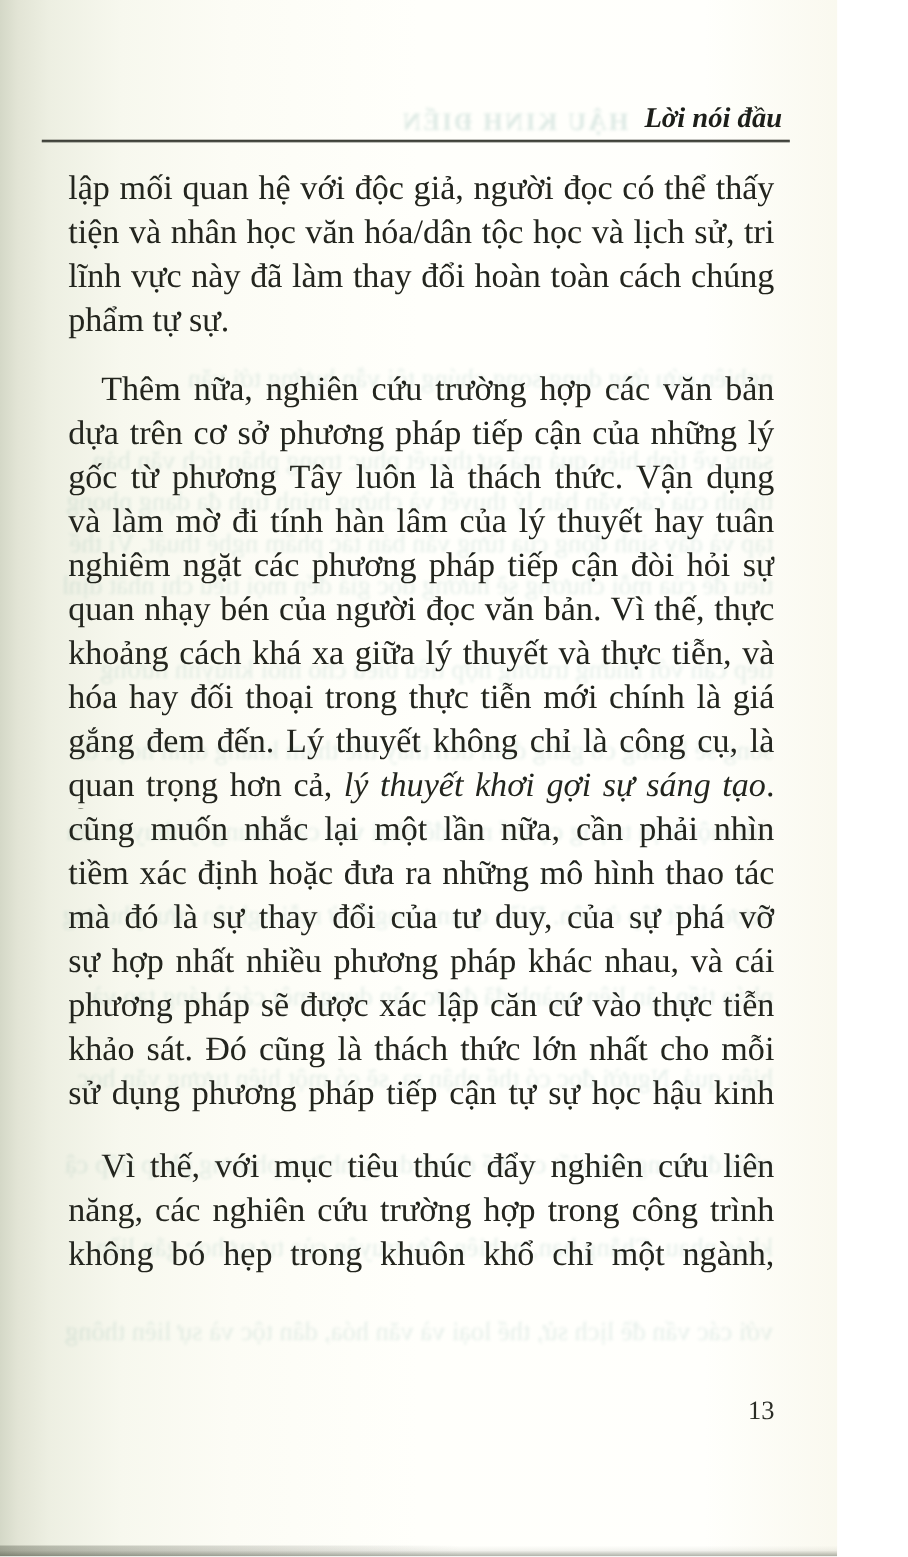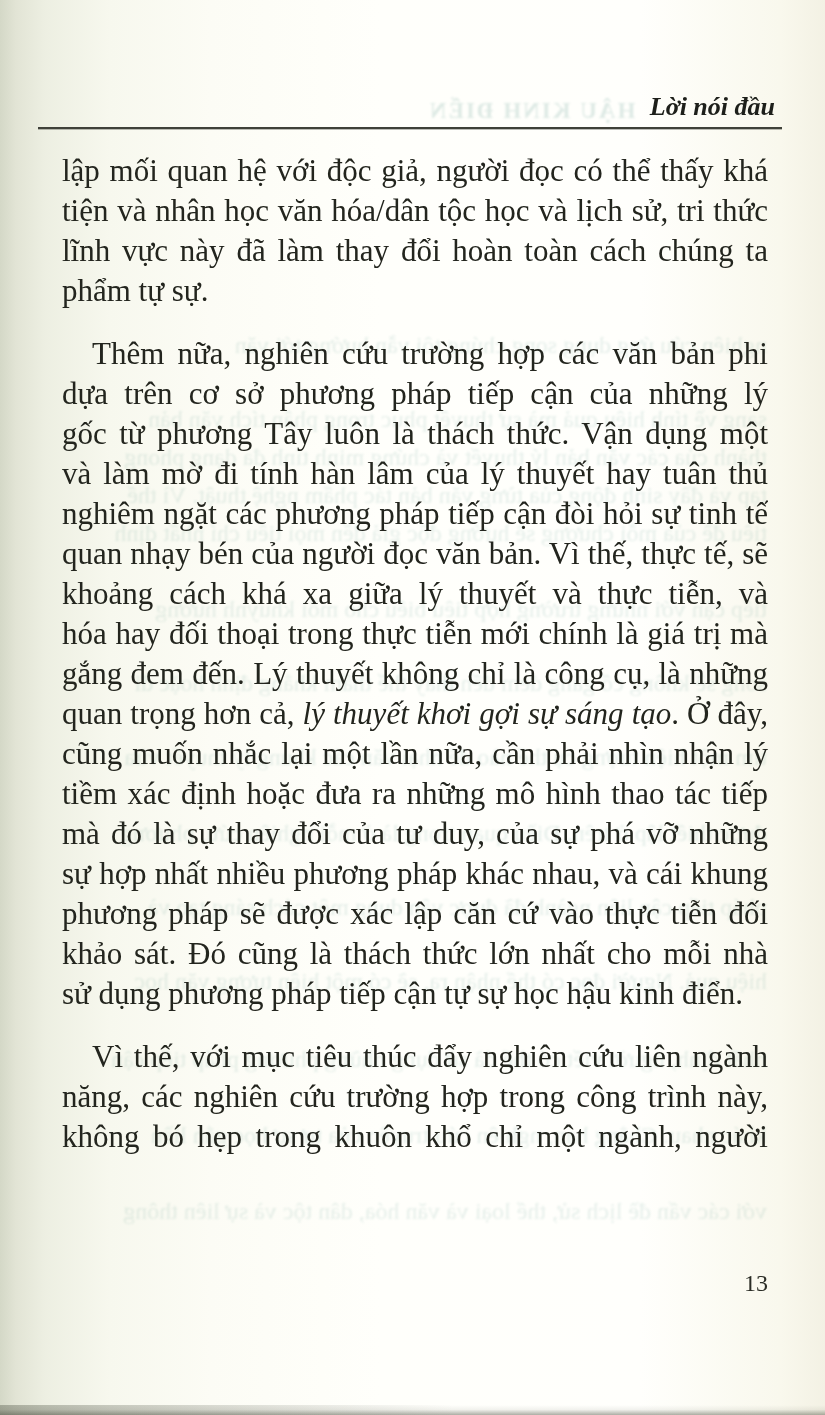--- a/index.html
+++ b/index.html
@@ -4,21 +4,21 @@
 <title>Scanned book page</title>
 <style>
   html, body {
     margin: 0; padding: 0;
     width: 825px; height: 1415px;
     overflow: hidden;
     font-family: "Liberation Serif", serif;
   }
   .page {
     position: relative;
-    width: 825px; height: 1415px;
+    width: 761px; height: 1415px;
     background: linear-gradient(90deg,
       #d4d8c7 0px, #e2e4d5 16px, #edefe2 45px, #f7f8ee 110px,
       #fcfcf5 210px, #fffffb 380px, #fffffc 640px, #f9f8ed 780px, #f3f1e4 825px);
     overflow: hidden;
   }
   
   .ghost-layer { position: absolute; inset: 0; pointer-events: none; }
   .ghost {
     position: absolute; left: 58px; right: 58px;
     font-size: 24px; line-height: 30px;

